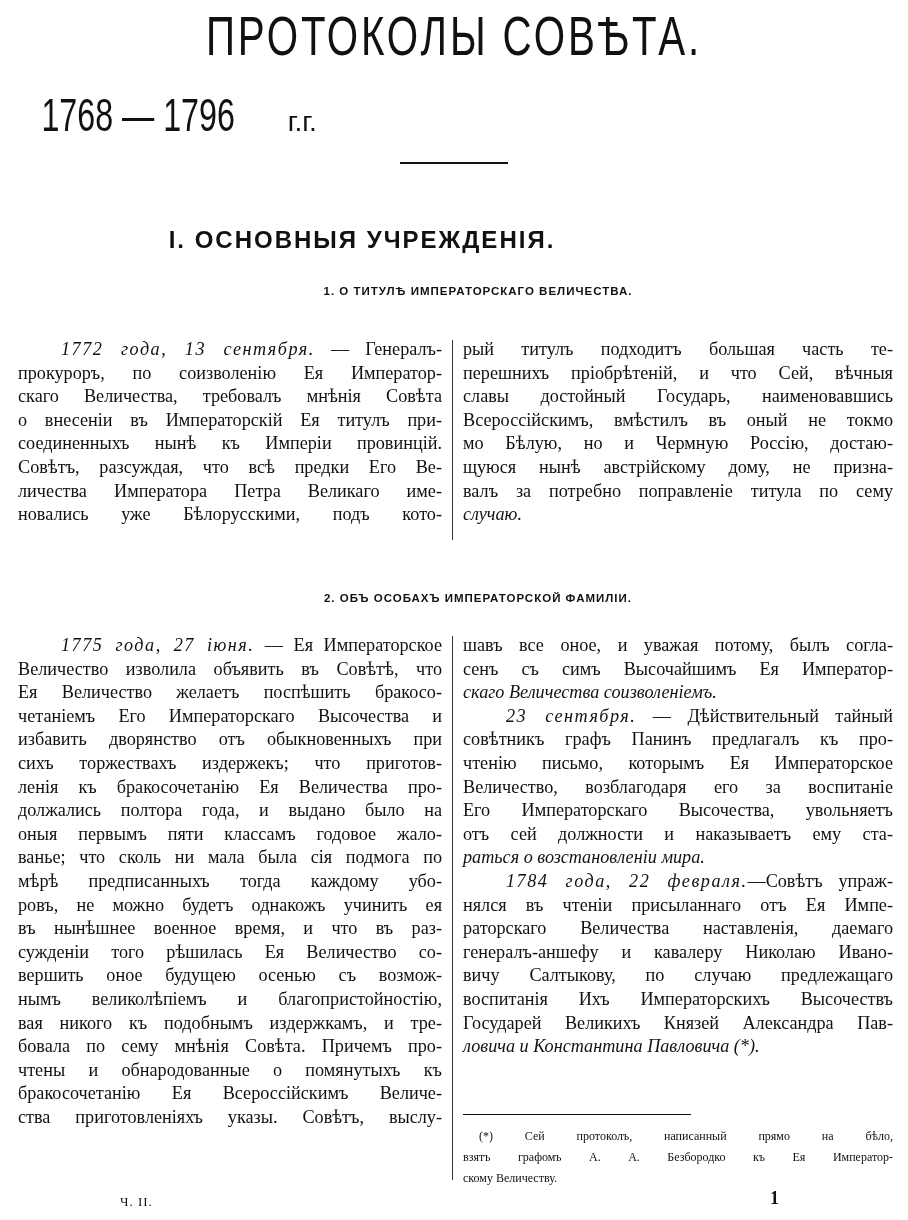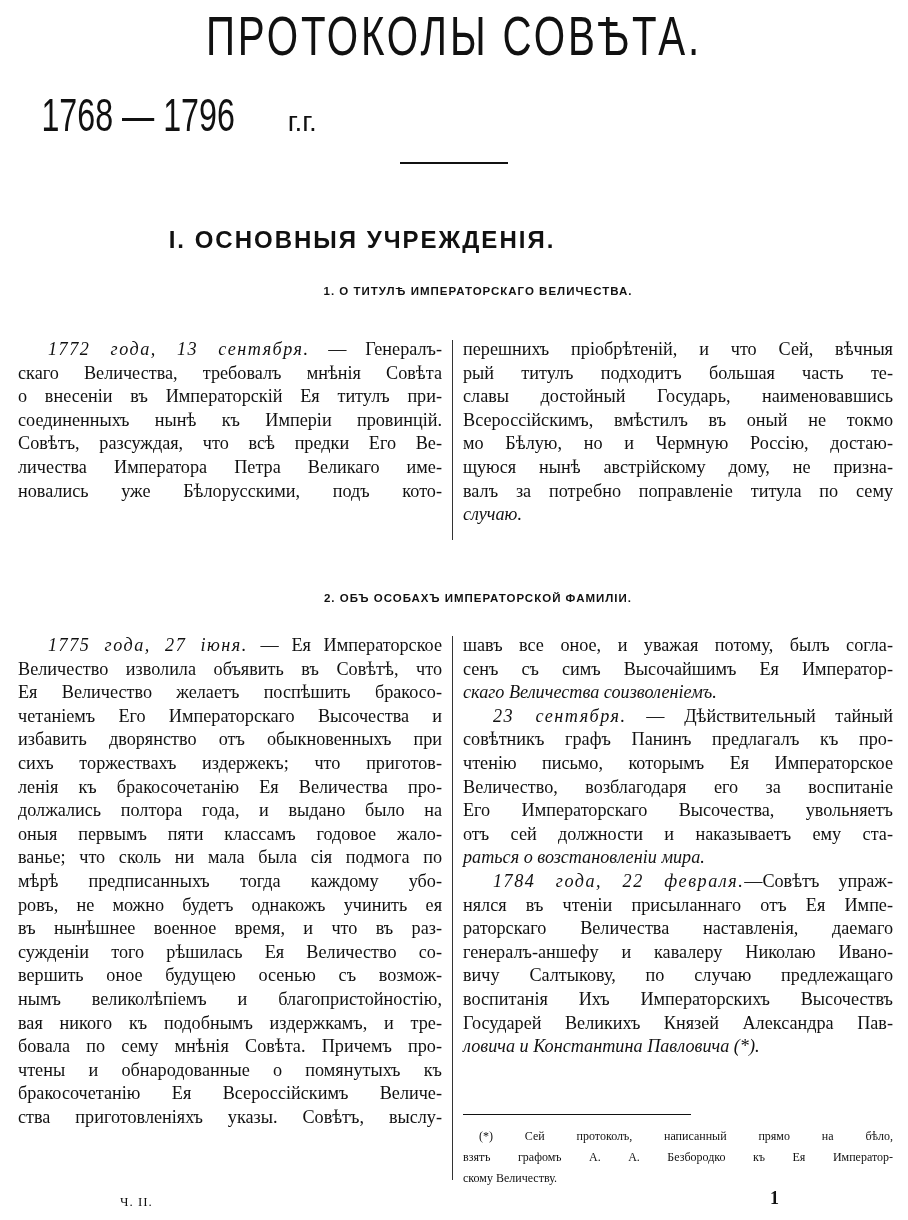--- a/index.html
+++ b/index.html
@@ -8,21 +8,21 @@
   .years { position:absolute; left:0; width:908px; top:90px; font-size:46px; line-height:50px; }
   .years .num { font-family:"Liberation Sans", sans-serif; display:inline-block; transform:scaleX(0.7); }
   .years .gg { font-family:"Liberation Sans", sans-serif; font-size:28px; }
   .rule-top { position:absolute; left:400px; top:162px; width:108px; height:2px; background:#111; }
   .sec-head { position:absolute; left:0; width:724px; top:226px; text-align:center; font-family:"Liberation Sans", sans-serif; font-weight:bold; font-size:24px; letter-spacing:2px; }
   .sub-head { position:absolute; left:0; width:908px; text-align:center; font-family:"Liberation Sans", sans-serif; font-weight:bold; font-size:11.5px; letter-spacing:1px;margin-left:24px; }
   .col { position:absolute; font-size:18.2px; line-height:23.6px; text-align:justify; }
   .col .ln { display:block; white-space:nowrap; text-align:justify; text-align-last:justify; height:23.6px; }
   .col .ln.last { text-align-last:left;font-style:italic; }
   .col .ln.ind { padding-left:30px; }
-  .date { font-style:italic; letter-spacing:1.5px; }
+  .date { font-style:italic; letter-spacing:1.5px;margin-left:13px; }
   .vrule { position:absolute; width:1px; background:#333; }
   .fn-rule { position:absolute; left:463px; top:1114px; width:228px; height:1px; background:#111; }
   .fn { position:absolute; left:463px; top:1126px; width:430px; font-size:12px; line-height:21px; }
   .fn .ln { display:block; white-space:nowrap; text-align:justify; text-align-last:justify; }
   .fn .ln.last { text-align-last:left; }
   .fn .ln.ind { padding-left:16px; }
   .sig { position:absolute; left:120px; top:1194px; font-size:13px; letter-spacing:1px; }
   .pageno { position:absolute; left:770px; top:1188px; font-size:18px; font-weight:bold; }
 </style>
 </head>
@@ -34,31 +34,32 @@
   <span class="gg">г.г.</span>
 </div>
 <div class="rule-top"></div>
 
 <div class="sec-head">I. ОСНОВНЫЯ УЧРЕЖДЕНІЯ.</div>
 
 <div class="sub-head" style="top:285px">1. О ТИТУЛѢ ИМПЕРАТОРСКАГО ВЕЛИЧЕСТВА.</div>
 
 <div class="col" style="left:18px; top:338px; width:424px;">
   <span class="ln ind"><span class="date">1772 года, 13 сентября.</span><span> — Генералъ-</span></span>
+  <span class="ln">прокуроръ, по соизволенію Ея Император-</span>
   <span class="ln">скаго Величества, требовалъ мнѣнія Совѣта</span>
   <span class="ln">о внесеніи въ Императорскій Ея титулъ при-</span>
   <span class="ln">соединенныхъ нынѣ къ Имперіи провинцій.</span>
   <span class="ln">Совѣтъ, разсуждая, что всѣ предки Его Ве-</span>
   <span class="ln">личества Императора Петра Великаго име-</span>
   <span class="ln">новались уже Бѣлоруccкими, подъ кото-</span>
 </div>
 <div class="vrule" style="left:452px; top:340px; height:200px;"></div>
 <div class="col" style="left:463px; top:338px; width:430px;">
+  <span class="ln">рый титулъ подходитъ большая часть те-</span>
   <span class="ln">перешнихъ пріобрѣтеній, и что Сей, вѣчныя</span>
-  <span class="ln">рый титулъ подходитъ большая часть те-</span>
   <span class="ln">славы достойный Государь, наименовавшись</span>
   <span class="ln">Всероссійскимъ, вмѣстилъ въ оный не токмо</span>
   <span class="ln">мо Бѣлую, но и Чермную Россію, достаю-</span>
   <span class="ln">щуюся нынѣ австрійскому дому, не призна-</span>
   <span class="ln">валъ за потребно поправленіе титула по сему</span>
   <span class="ln last">случаю.</span>
 </div>
 
 <div class="sub-head" style="top:592px">2. ОБЪ ОСОБАХЪ ИМПЕРАТОРСКОЙ ФАМИЛІИ.</div>
 

